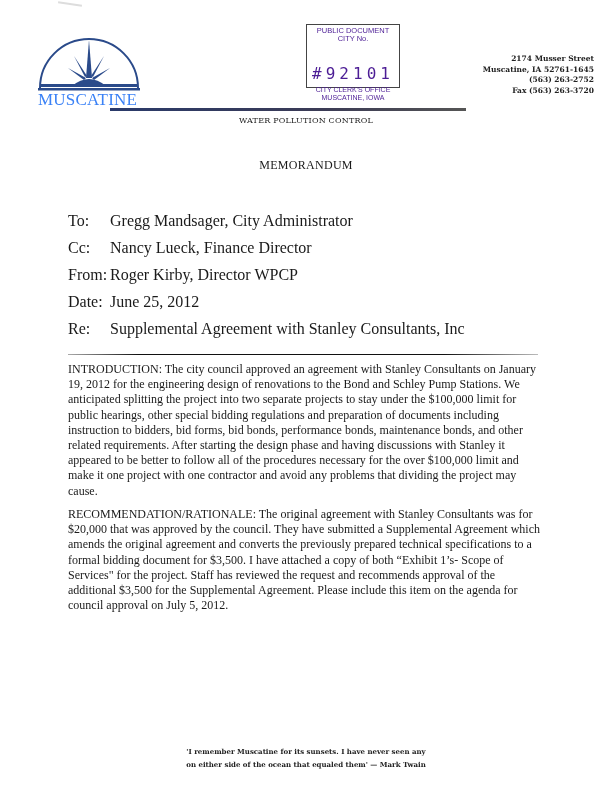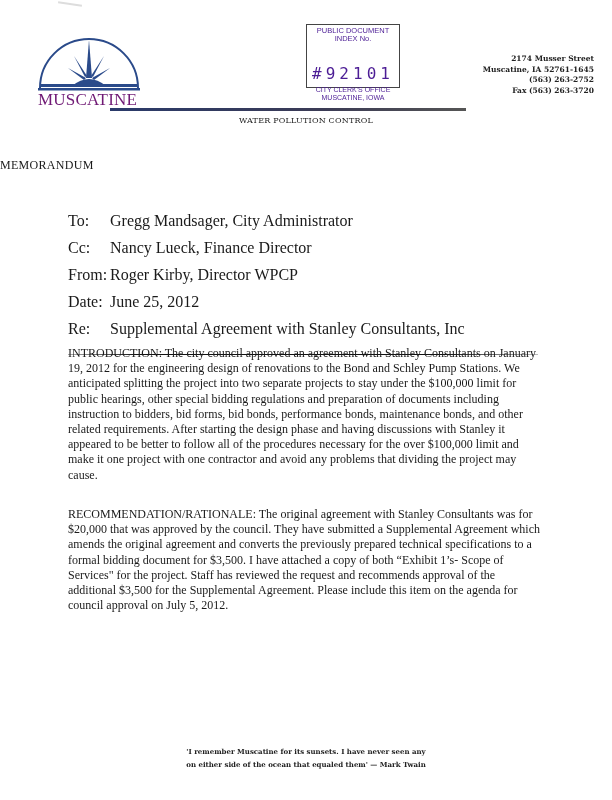--- a/index.html
+++ b/index.html
@@ -23,21 +23,21 @@
       top: 34px;
       width: 110px;
       height: 75px;
     }
     .logo-text {
       position: absolute;
       left: 4px;
       top: 56px;
       font-family: "Liberation Serif", serif;
       font-size: 17px;
-      color: #701a75;
+      color: #3b82f6;
       letter-spacing: 0.2px;
     }
 
     
     .stamp {
       left: 306px;
       top: 24px;
       width: 92px;
       height: 62px;
       border: 1px solid #444;
@@ -87,20 +87,21 @@
       font-weight: normal;
       font-size: 8px;
       letter-spacing: 0.2px;
       color: #222;
     }
 
     .memo-title {
       left: 0;
       width: 612px;
       top: 158px;
+      text-align: center;
       font-size: 12px;
       letter-spacing: 0.3px;
     }
 
     .fields {
       left: 68px;
       top: 212px;
       font-size: 16px;
     }
     .field {
@@ -121,21 +122,21 @@
       background: linear-gradient(to right, #aaa, #111 15%, #111 80%, #bbb);
     }
 
     .para {
       left: 68px;
       width: 478px;
       font-size: 12px;
       line-height: 15.2px;
       text-align: left;
     }
-    .para1 { top: 346px; }
+    .para1 { top: 362px; }
     .para2 { top: 507px; }
 
     .quote {
       left: 0;
       width: 612px;
       top: 745px;
       text-align: center;
       font-family: "DejaVu Serif", serif;
       font-weight: bold;
       font-size: 7px;
@@ -167,21 +168,21 @@
     <polygon points="70,22 57,42 59,43" fill="#2a4a8a"></polygon>
     <path d="M38 52 Q55 38 72 52 Z" fill="#2a4a8a"></path>
     <rect x="6" y="50" width="98" height="3" fill="#2a4a8a"></rect>
     <rect x="4" y="54" width="102" height="2.5" fill="#2a4a8a"></rect>
   </svg>
   <div class="logo-text">MUSCATINE</div>
 </div>
 
 <div class="abs stamp">
   <div class="s1">PUBLIC DOCUMENT</div>
-  <div class="s2">INDEX No.</div>
+  <div class="s2">CITY No.</div>
   <div class="num">#92101</div>
   <div class="s3">CITY CLERK'S OFFICE</div>
   <div class="s4">MUSCATINE, IOWA</div>
 </div>
 
 <div class="abs address">
   <div>2174 Musser Street</div>
   <div>Muscatine, IA 52761-1645</div>
   <div>(563) 263-2752</div>
   <div>Fax (563) 263-3720</div>

